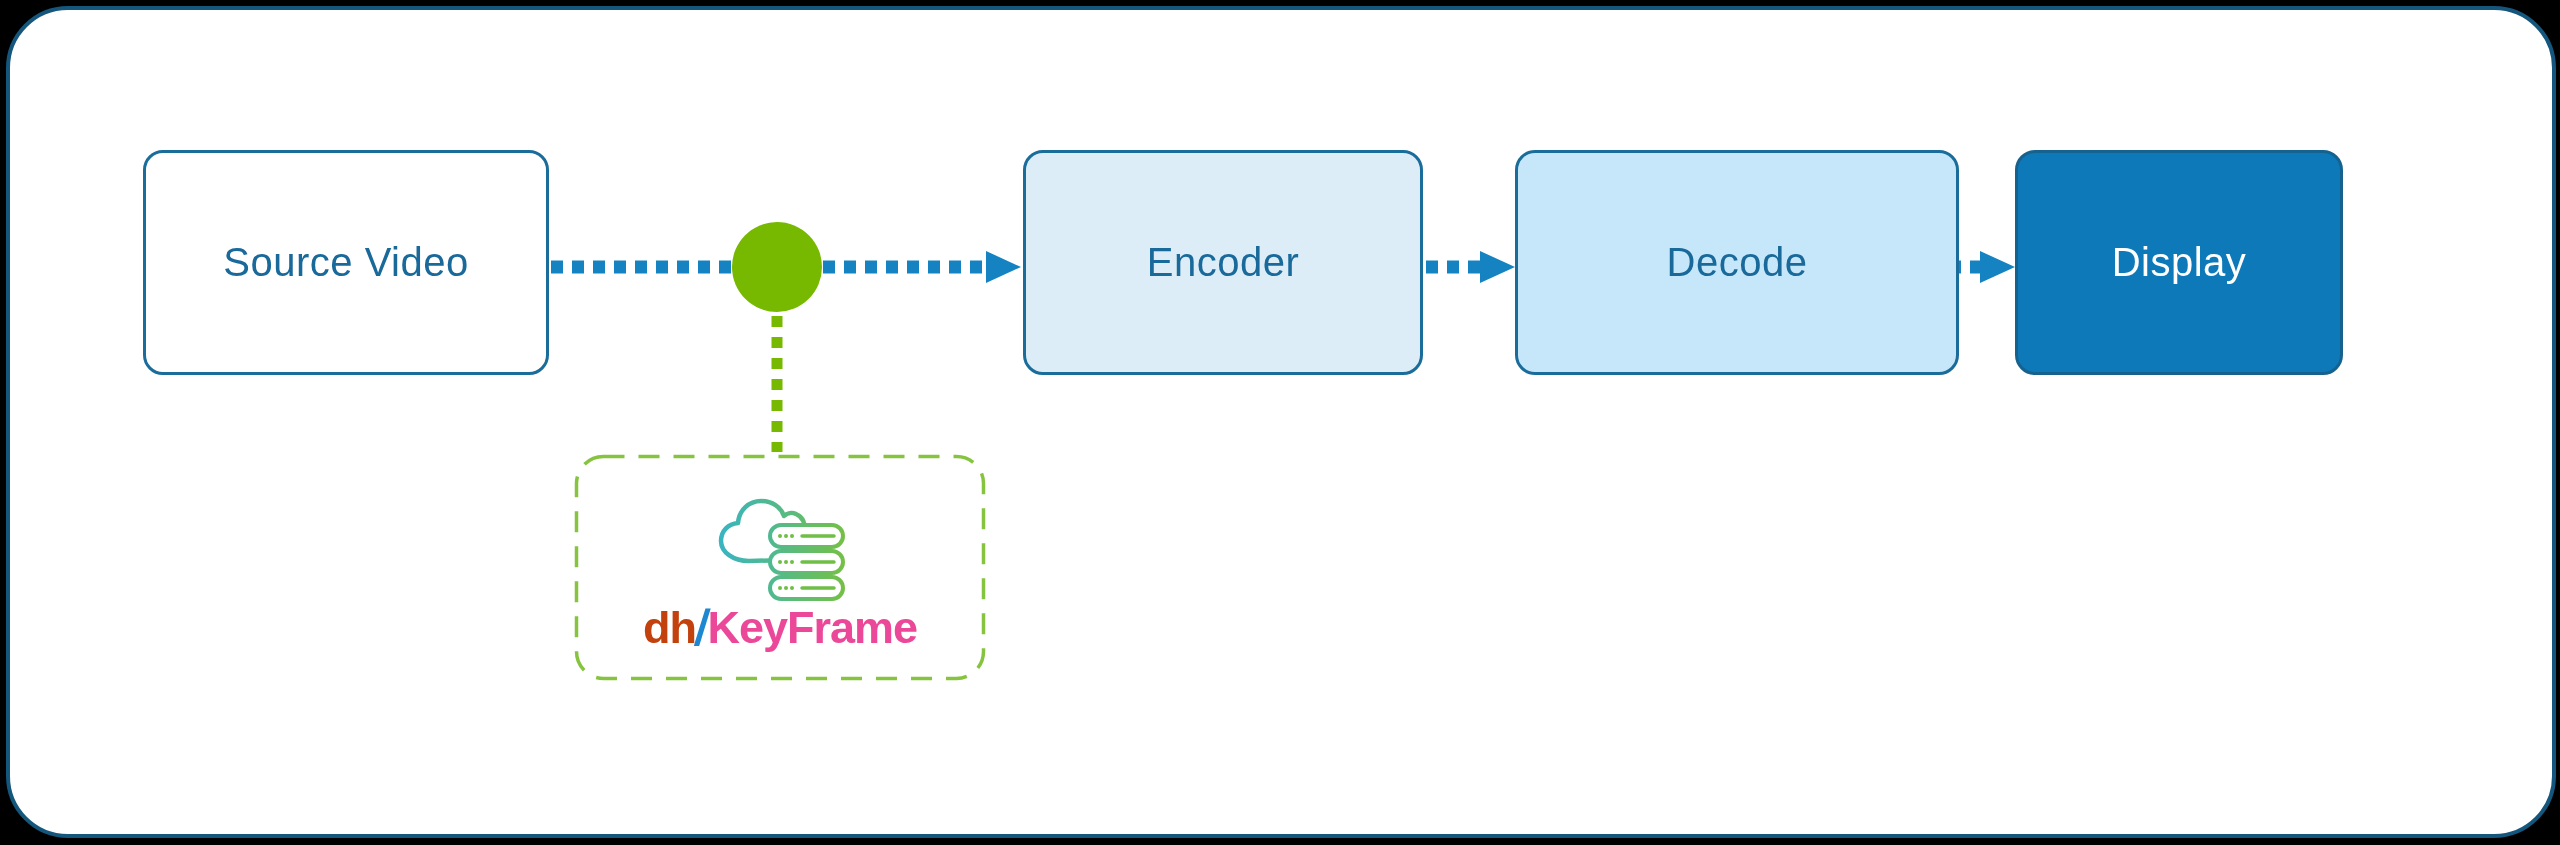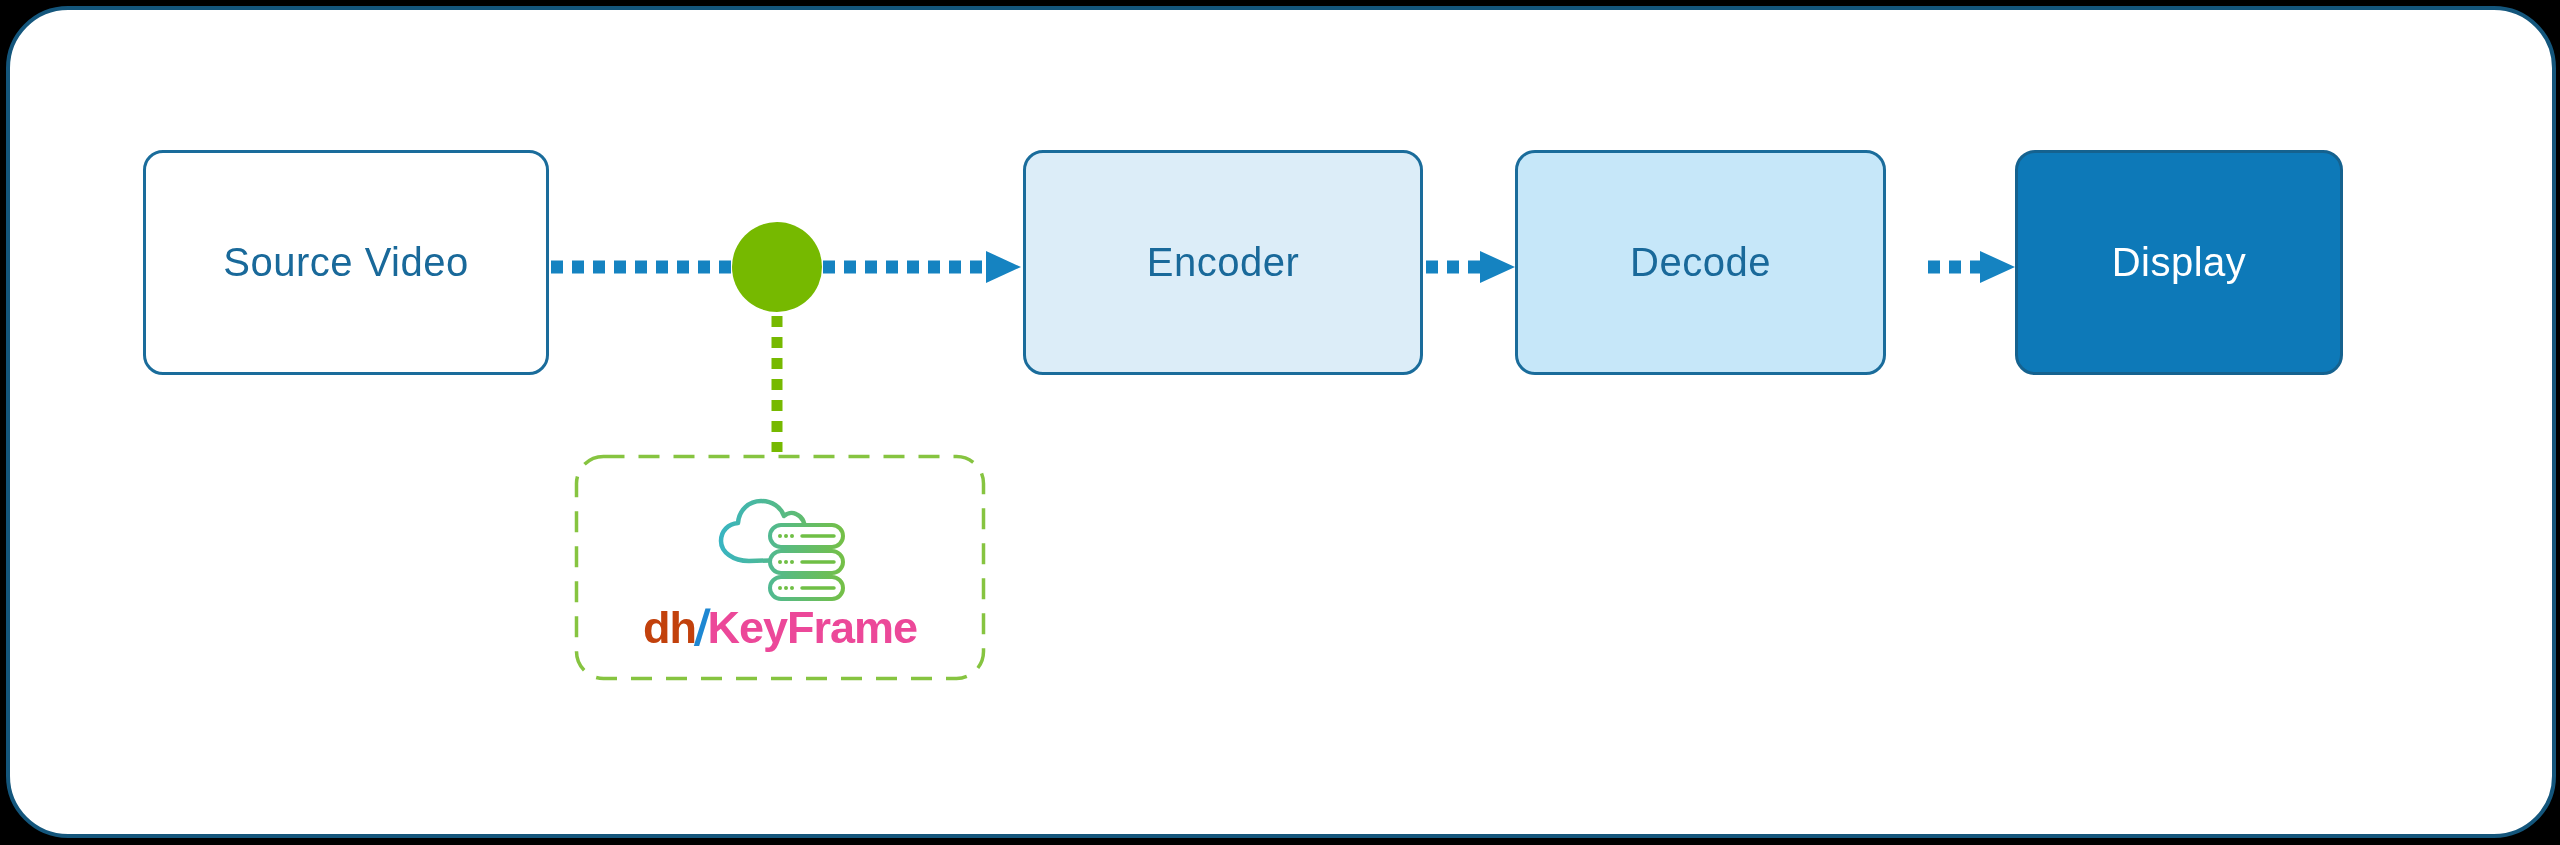--- a/index.html
+++ b/index.html
@@ -45,21 +45,21 @@
     display: flex;
     align-items: center;
     justify-content: center;
     font-size: 40px;
     font-weight: 400;
     color: #19699a;
     letter-spacing: 0.5px;
   }
   #node-source-video { left: 143px; width: 406px; background: #ffffff; }
   #node-encoder      { left: 1023px; width: 400px; background: #dcedf8; }
-  #node-decode       { left: 1515px; width: 371px; background: #c6e7f9; text-align: center; }
+  #node-decode       { left: 1515px; width: 444px; background: #c6e7f9; text-align: center; }
   #node-display      { left: 2015px; width: 328px; background: #0d79b8; color: #ffffff; border-color: #15628f; }
 
   .keyframe-box {
     position: absolute;
     left: 575px;
     top: 455px;
     width: 410px;
     height: 225px;
     display: flex;
     flex-direction: column;

